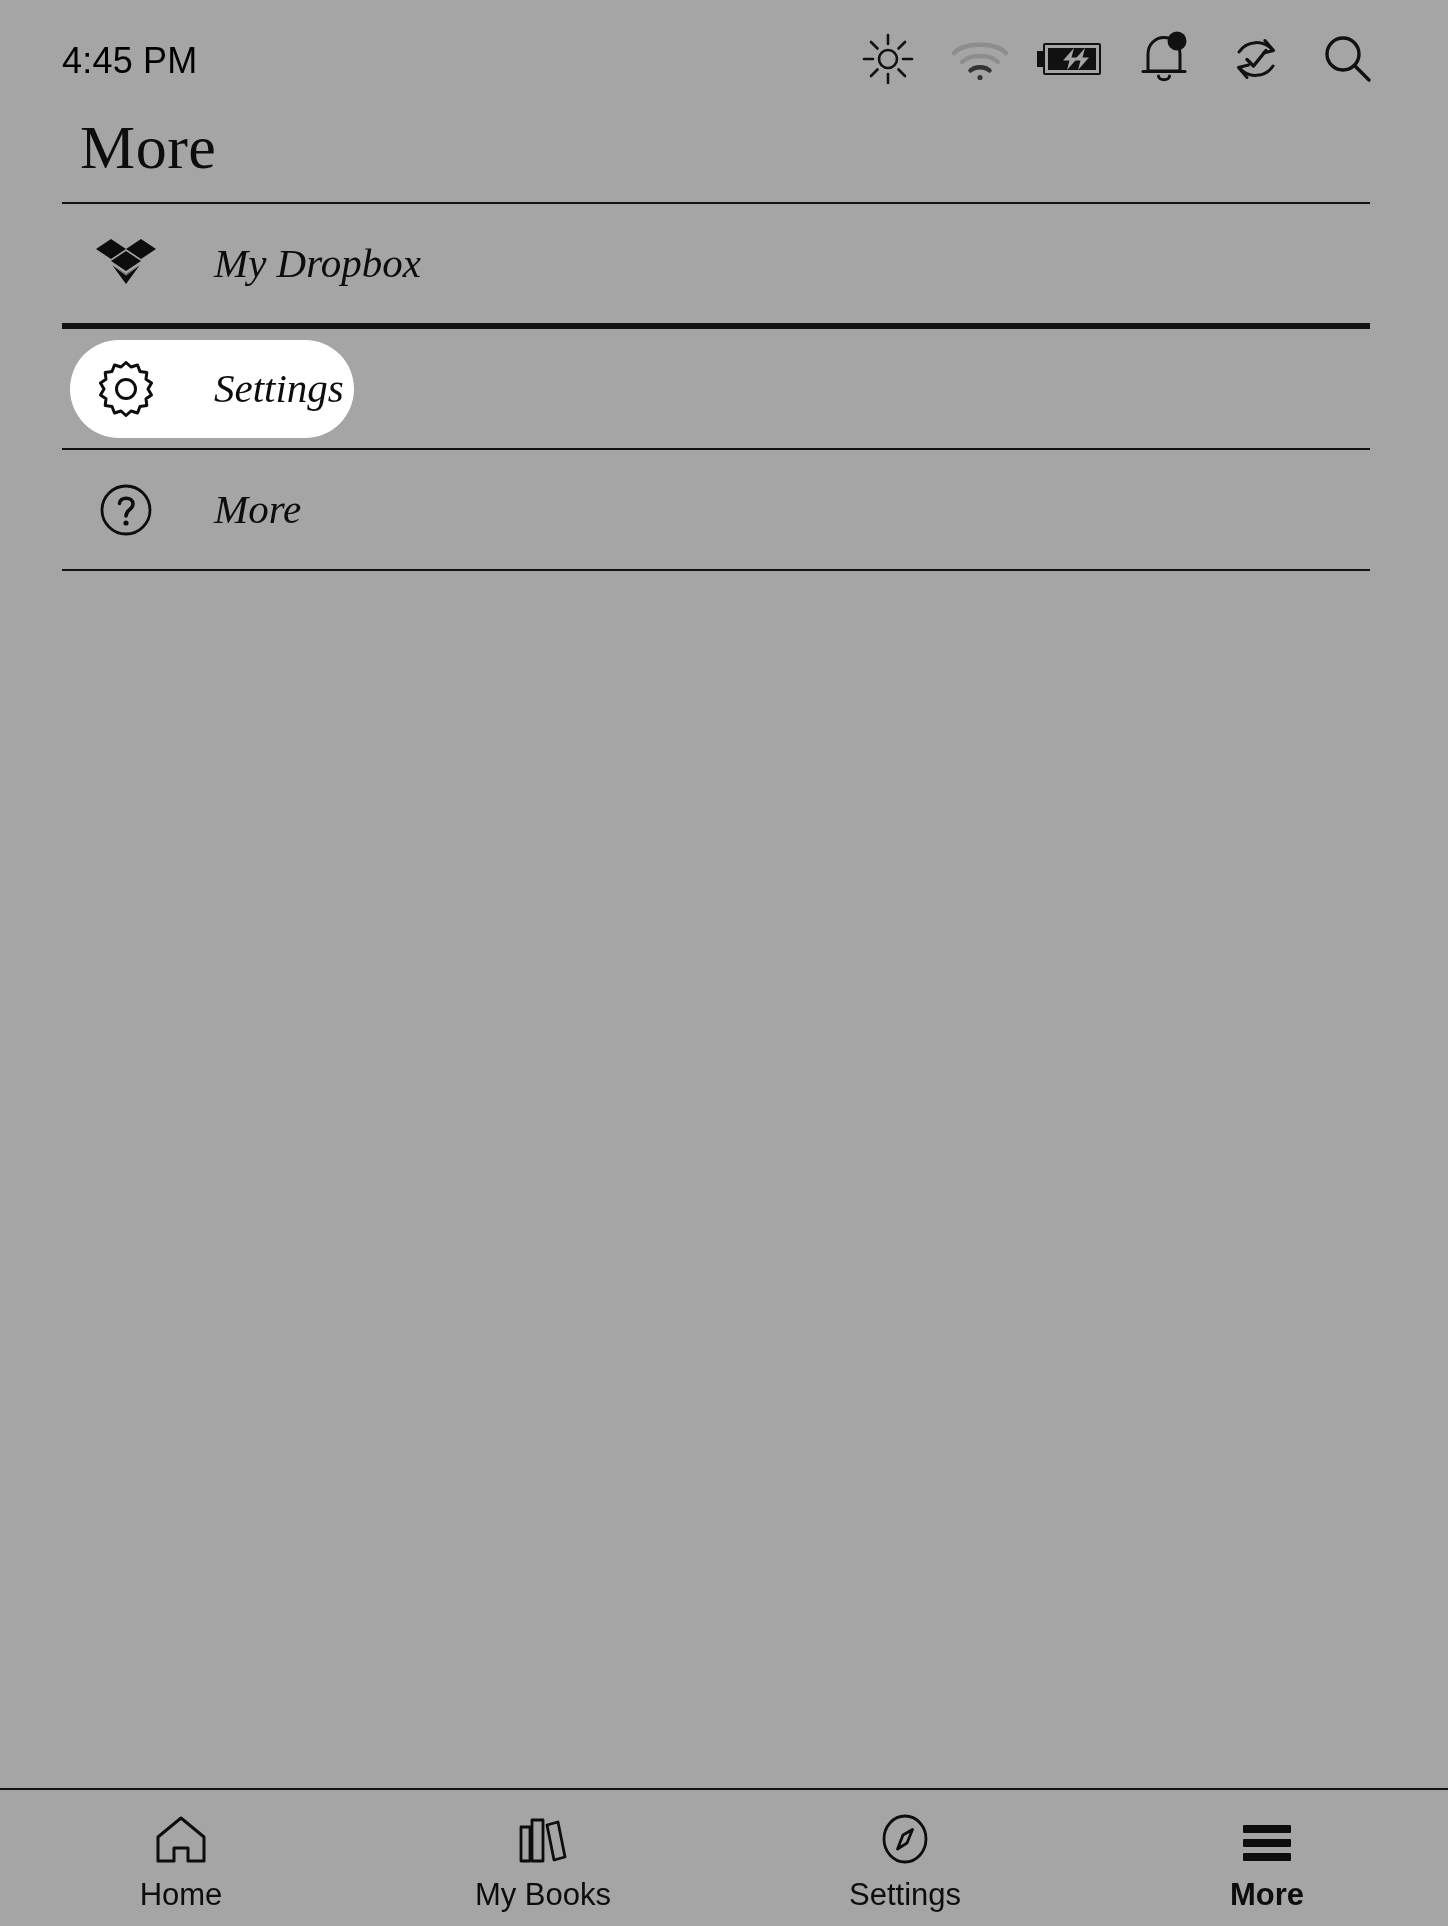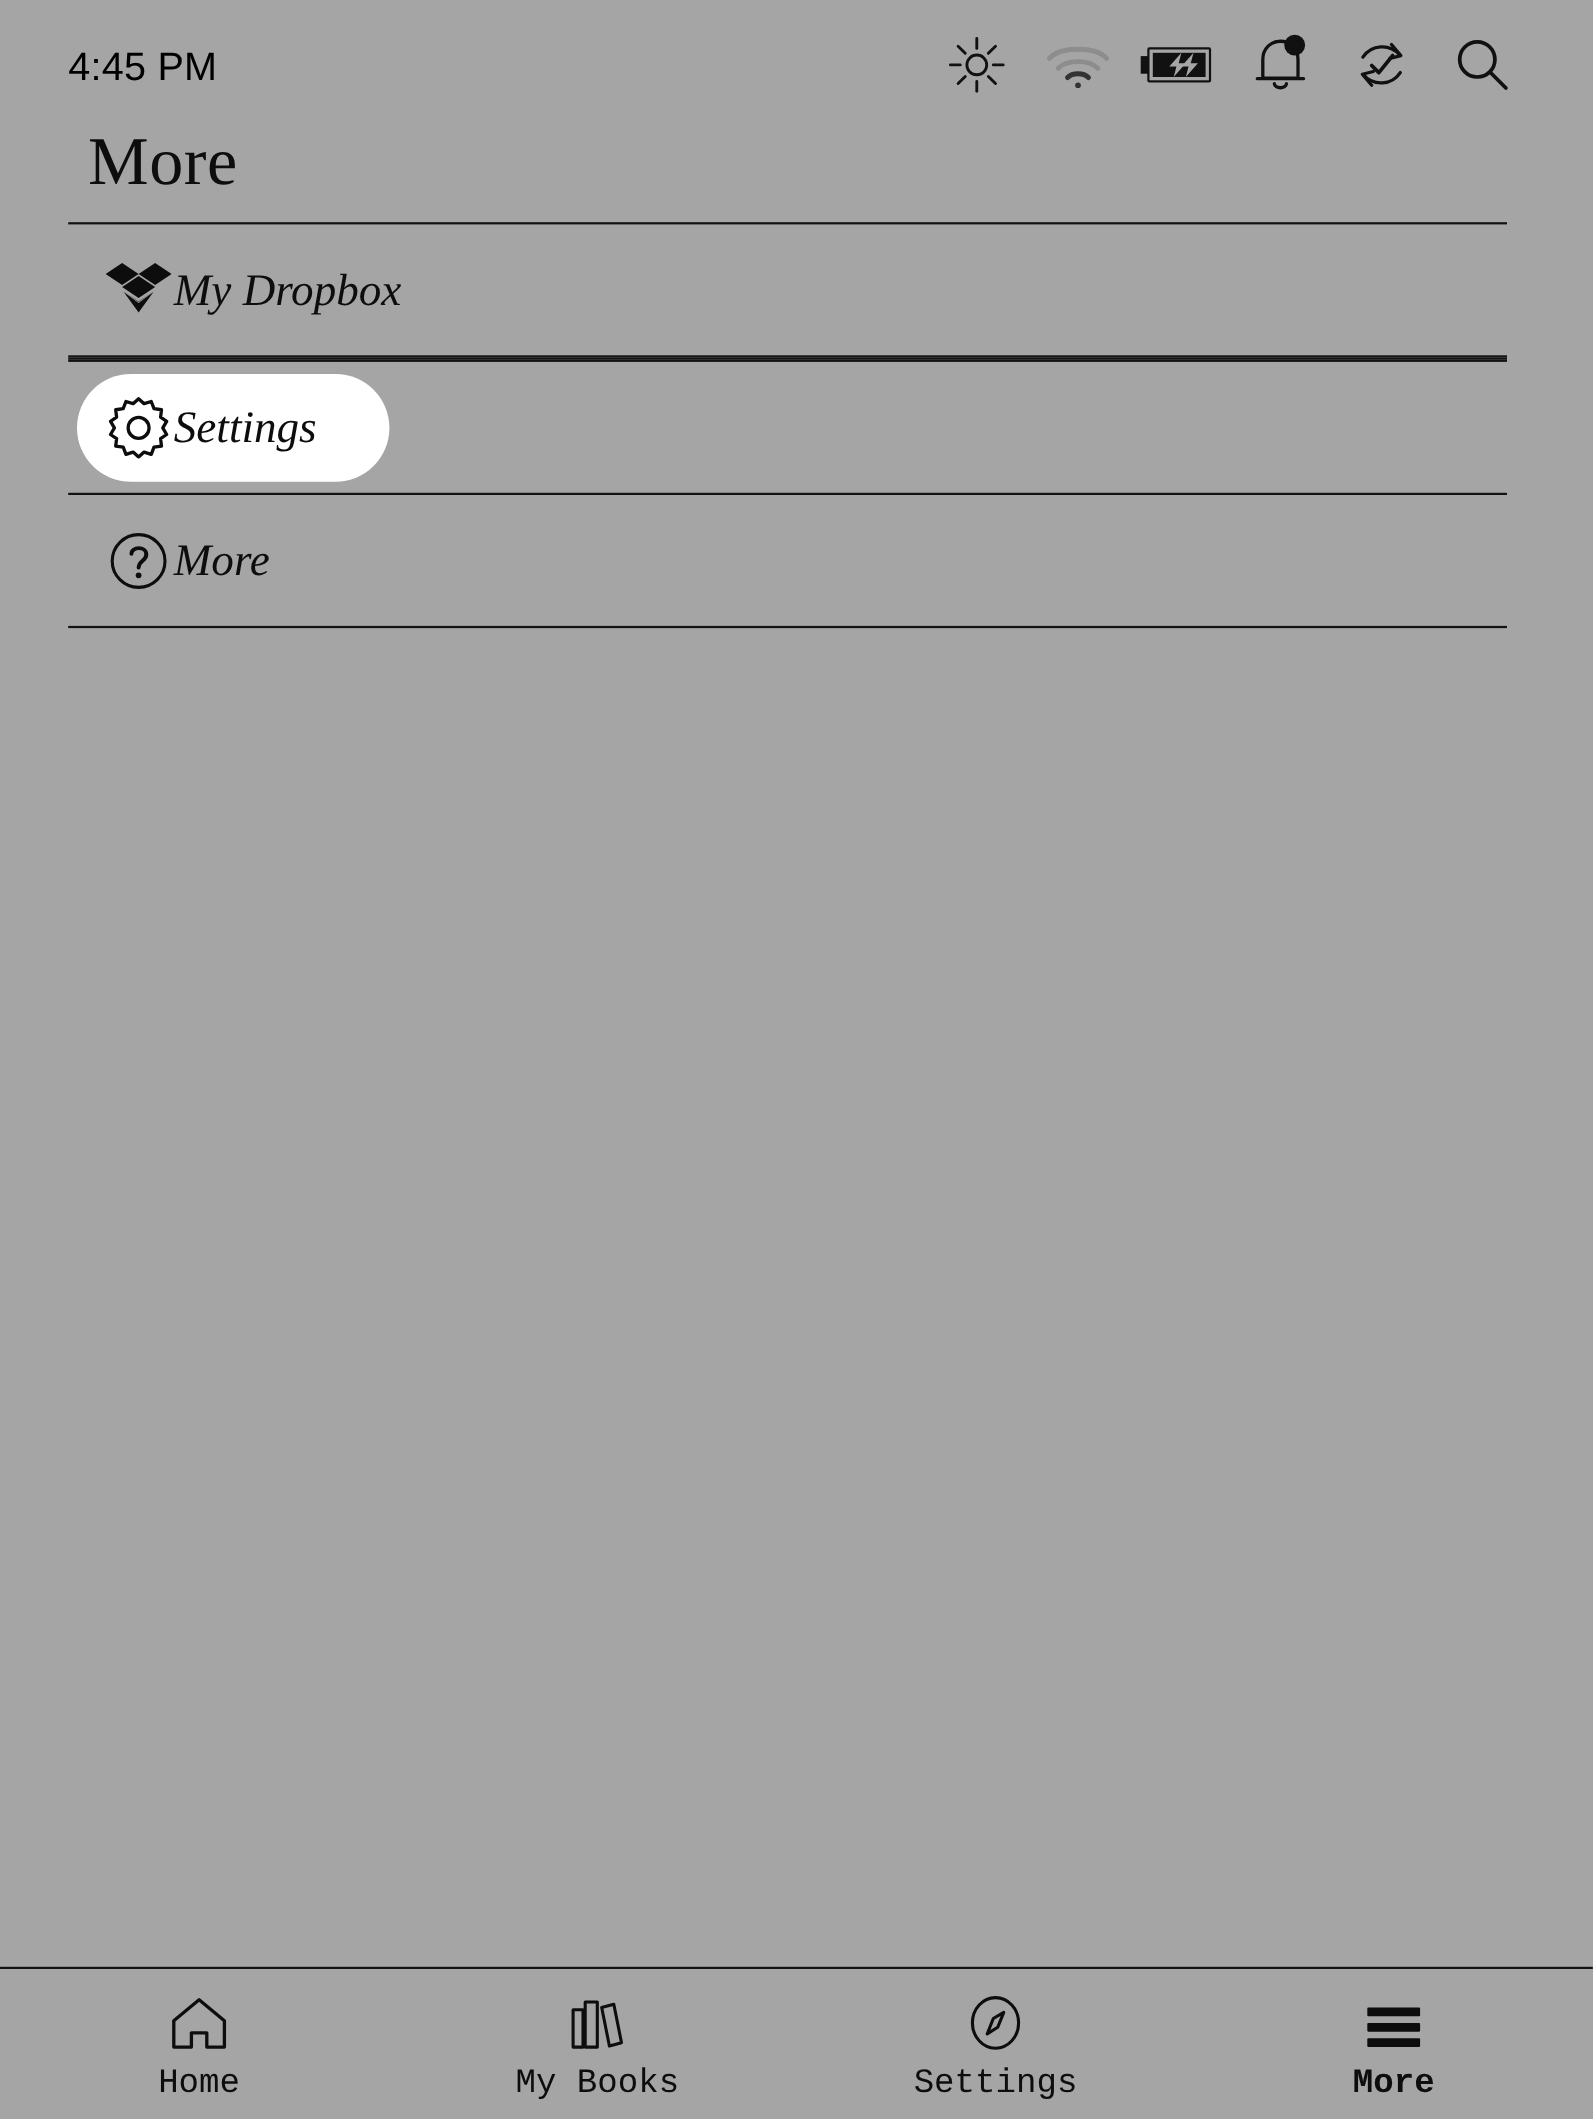--- a/index.html
+++ b/index.html
@@ -92,39 +92,39 @@
     width: 64px;
     margin-left: 32px;
     display: flex;
     align-items: center;
     justify-content: center;
     position: relative;
     z-index: 1;
     flex: 0 0 auto;
   }
   .menu-label {
+    margin-left: 56px;
     font-family: "Liberation Serif", serif;
     font-style: italic;
     font-size: 41px;
     color: #0d0d0d;
     position: relative;
     z-index: 1;
     line-height: 1;
   }
 
   
   .bottom-nav {
     position: absolute;
     left: 0; right: 0;
     bottom: 0;
     height: 136px;
     border-top: 2px solid #121212;
     display: flex;
     align-items: stretch;
-    font-family: Liberation Mono, monospace;
   }
   .nav-item {
     flex: 1 1 0;
     display: flex;
     flex-direction: column;
     align-items: center;
     justify-content: center;
     gap: 14px;
     padding-top: 6px;
   }

